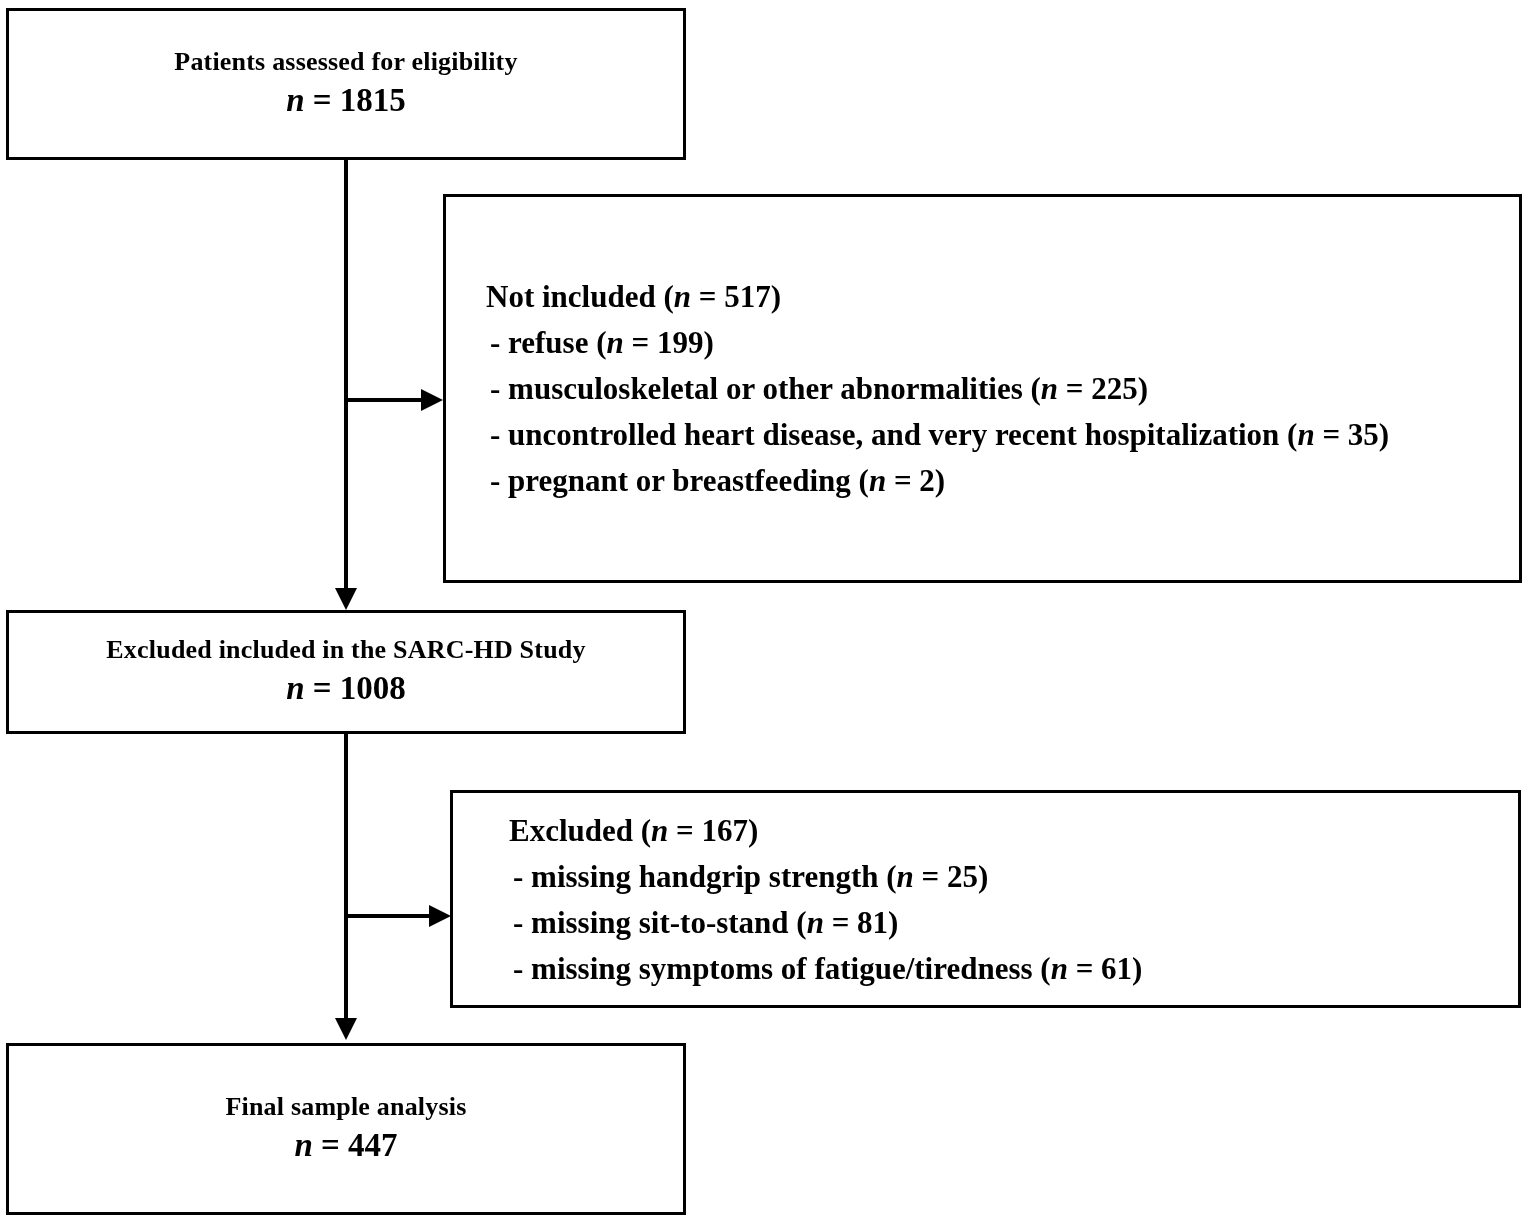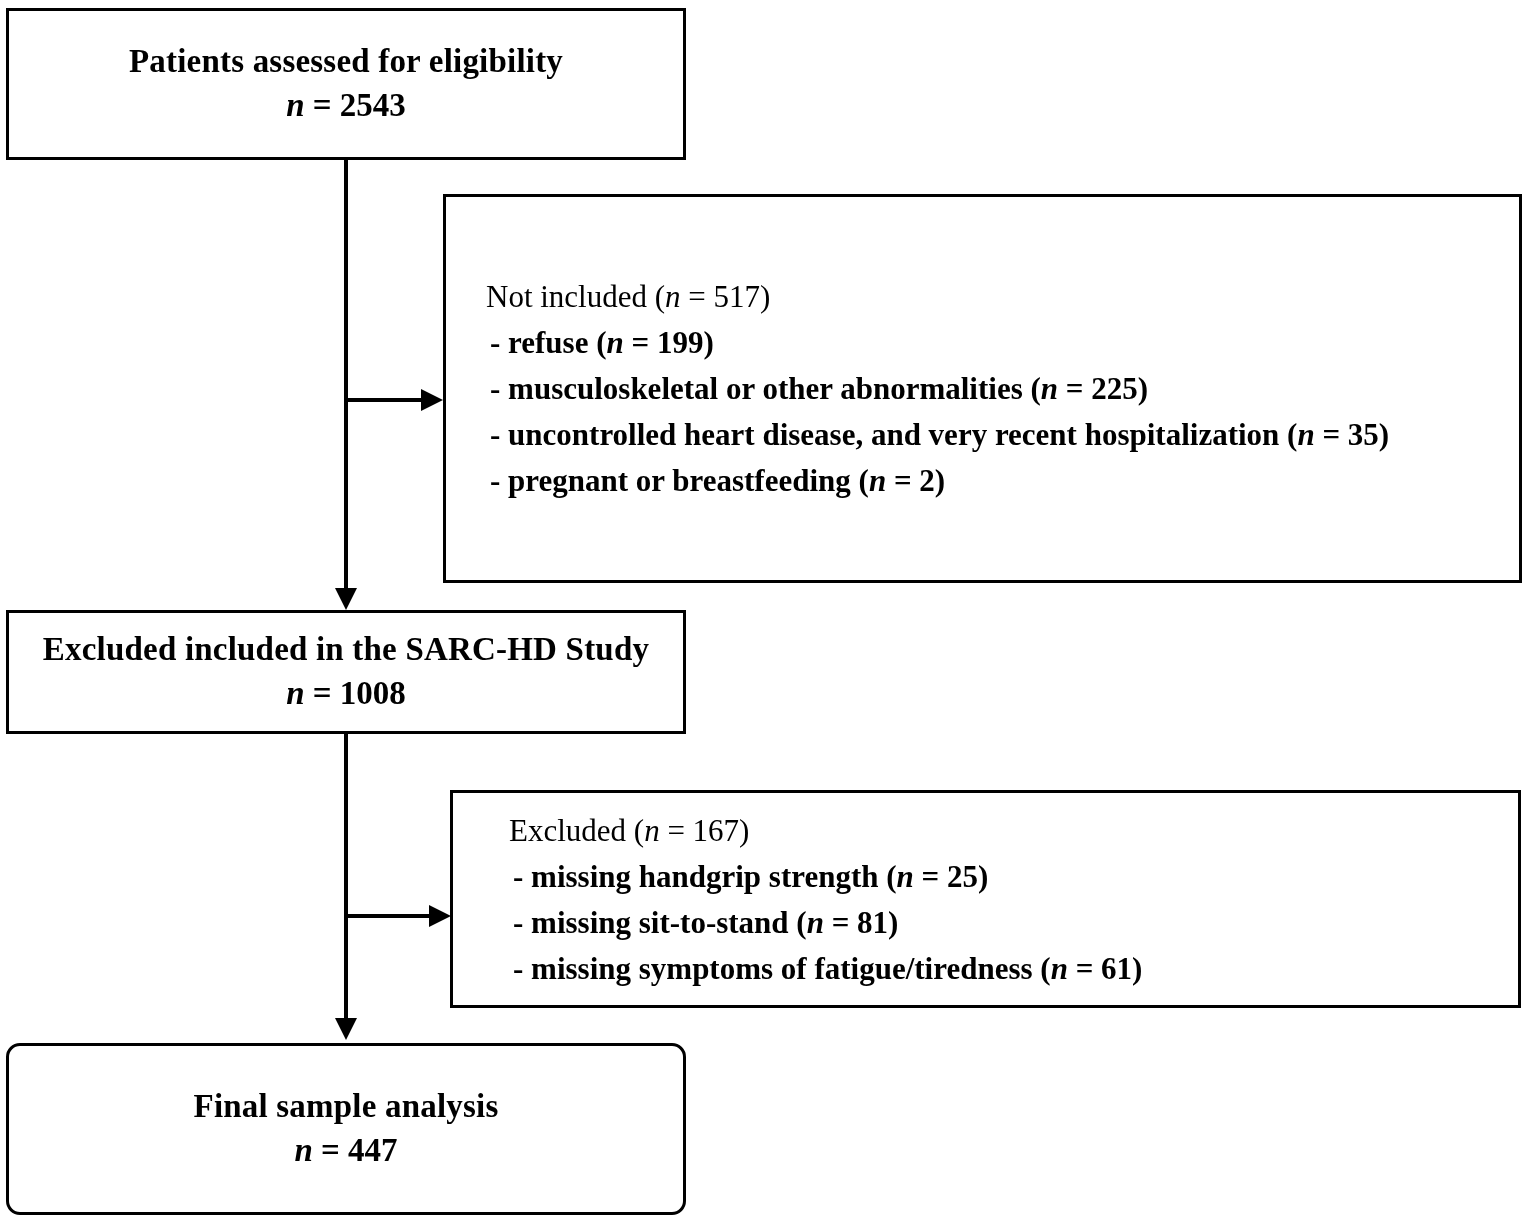--- a/index.html
+++ b/index.html
@@ -31,38 +31,38 @@
     justify-content: center;
     text-align: center;
   }
   .box-left {
     display: flex;
     flex-direction: column;
     justify-content: center;
     text-align: left;
   }
   .main-line {
-    font-size: 33px;
+    font-size: 26px;
     font-weight: bold;
     line-height: 1.32;
     letter-spacing: 0.2px;
     white-space: nowrap;
   }
   .n-line {
     font-size: 33px;
     font-weight: bold;
     line-height: 1.32;
     white-space: nowrap;
   }
   .ital-n {
     font-style: italic;
   }
   .side-head {
     font-size: 31px;
-    font-weight: normal;
+    font-weight: bold;
     line-height: 1.0;
     white-space: nowrap;
     margin-left: 20px;
   }
   .side-item {
     font-size: 31px;
     font-weight: bold;
     line-height: 1.0;
     white-space: nowrap;
     margin-left: 24px;
@@ -97,21 +97,21 @@
   }
 </style>
 </head>
 <body>
 
 <div id="canvas">
 
   <div class="box box-center" style="left:6px; top:8px; width:680px; height:152px;">
     <div class="main-line">Patients assessed for eligibility</div>
     <div class="n-line">
-      <span class="ital-n">n</span><span>&nbsp;</span><span>=</span><span>&nbsp;</span><span>2543</span>
+      <span class="ital-n">n</span><span>&nbsp;</span><span>=</span><span>&nbsp;</span><span>1815</span>
     </div>
   </div>
 
   <div class="v-line" style="left:344px; top:160px; height:434px;"></div>
   <div class="arrow-down" style="left:335px; top:588px;"></div>
 
   <div class="h-line" style="left:344px; top:398px; width:82px;"></div>
   <div class="arrow-right" style="left:421px; top:389px;"></div>
 
   <div class="box box-left" style="left:443px; top:194px; width:1079px; height:389px; padding-left:20px; padding-right:8px;">
@@ -139,20 +139,20 @@
 
   <div class="box box-left" style="left:450px; top:790px; width:1071px; height:218px; padding-left:36px; padding-right:8px;">
     <div class="side-head">
       <span>Excluded (</span><span class="ital-n">n</span><span>&nbsp;</span><span>= 167)</span>
     </div>
     <div class="side-item">- missing  handgrip strength (<i>n</i> = 25)</div>
     <div class="side-item">- missing  sit-to-stand (<i>n</i> = 81)</div>
     <div class="side-item">- missing  symptoms of fatigue/tiredness  (<i>n</i> = 61)</div>
   </div>
 
-  <div class="box box-center" style="left:6px; top:1043px; width:680px; height:172px;border-radius:14px;">
+  <div class="box box-center" style="left:6px; top:1043px; width:680px; height:172px;">
     <div class="main-line">Final sample analysis</div>
     <div class="n-line">
       <span class="ital-n">n</span><span>&nbsp;</span><span>=</span><span>&nbsp;</span><span>447</span>
     </div>
   </div>
 
 </div>
 
 </body></html>

